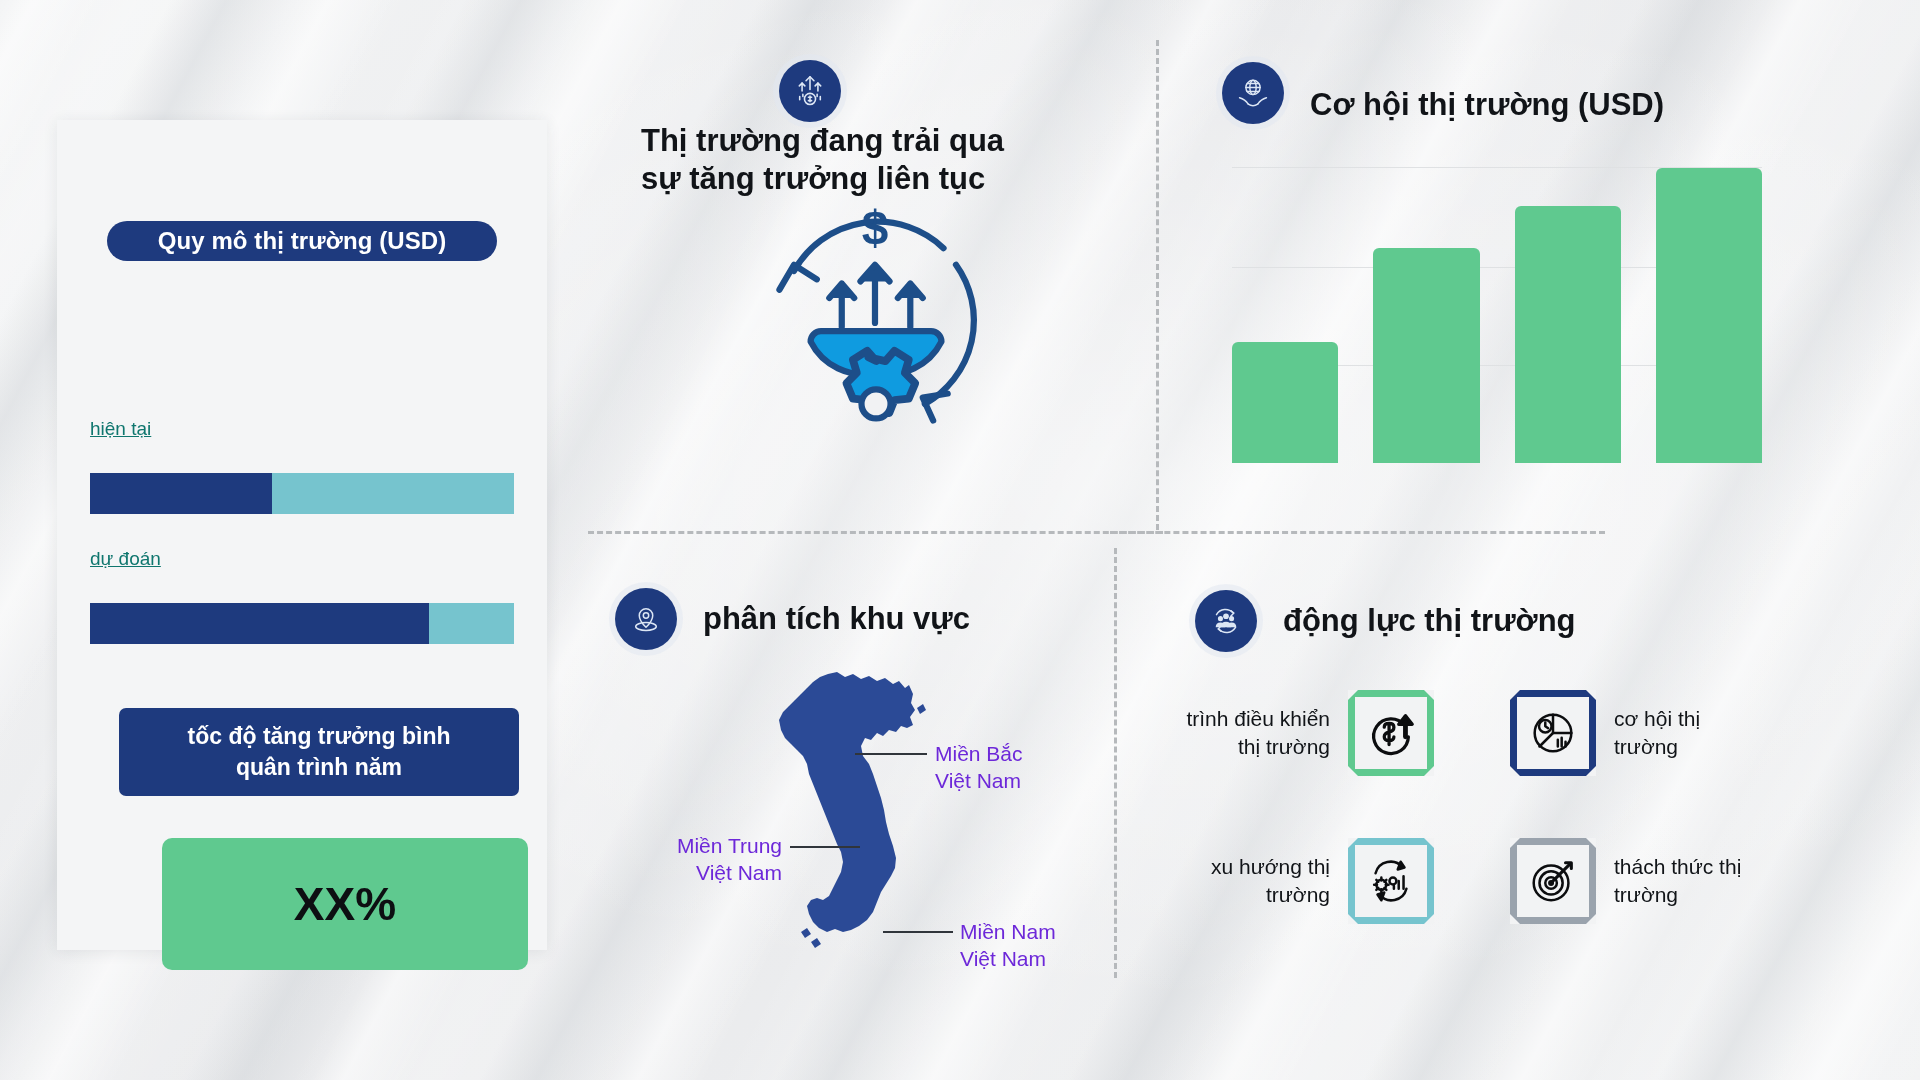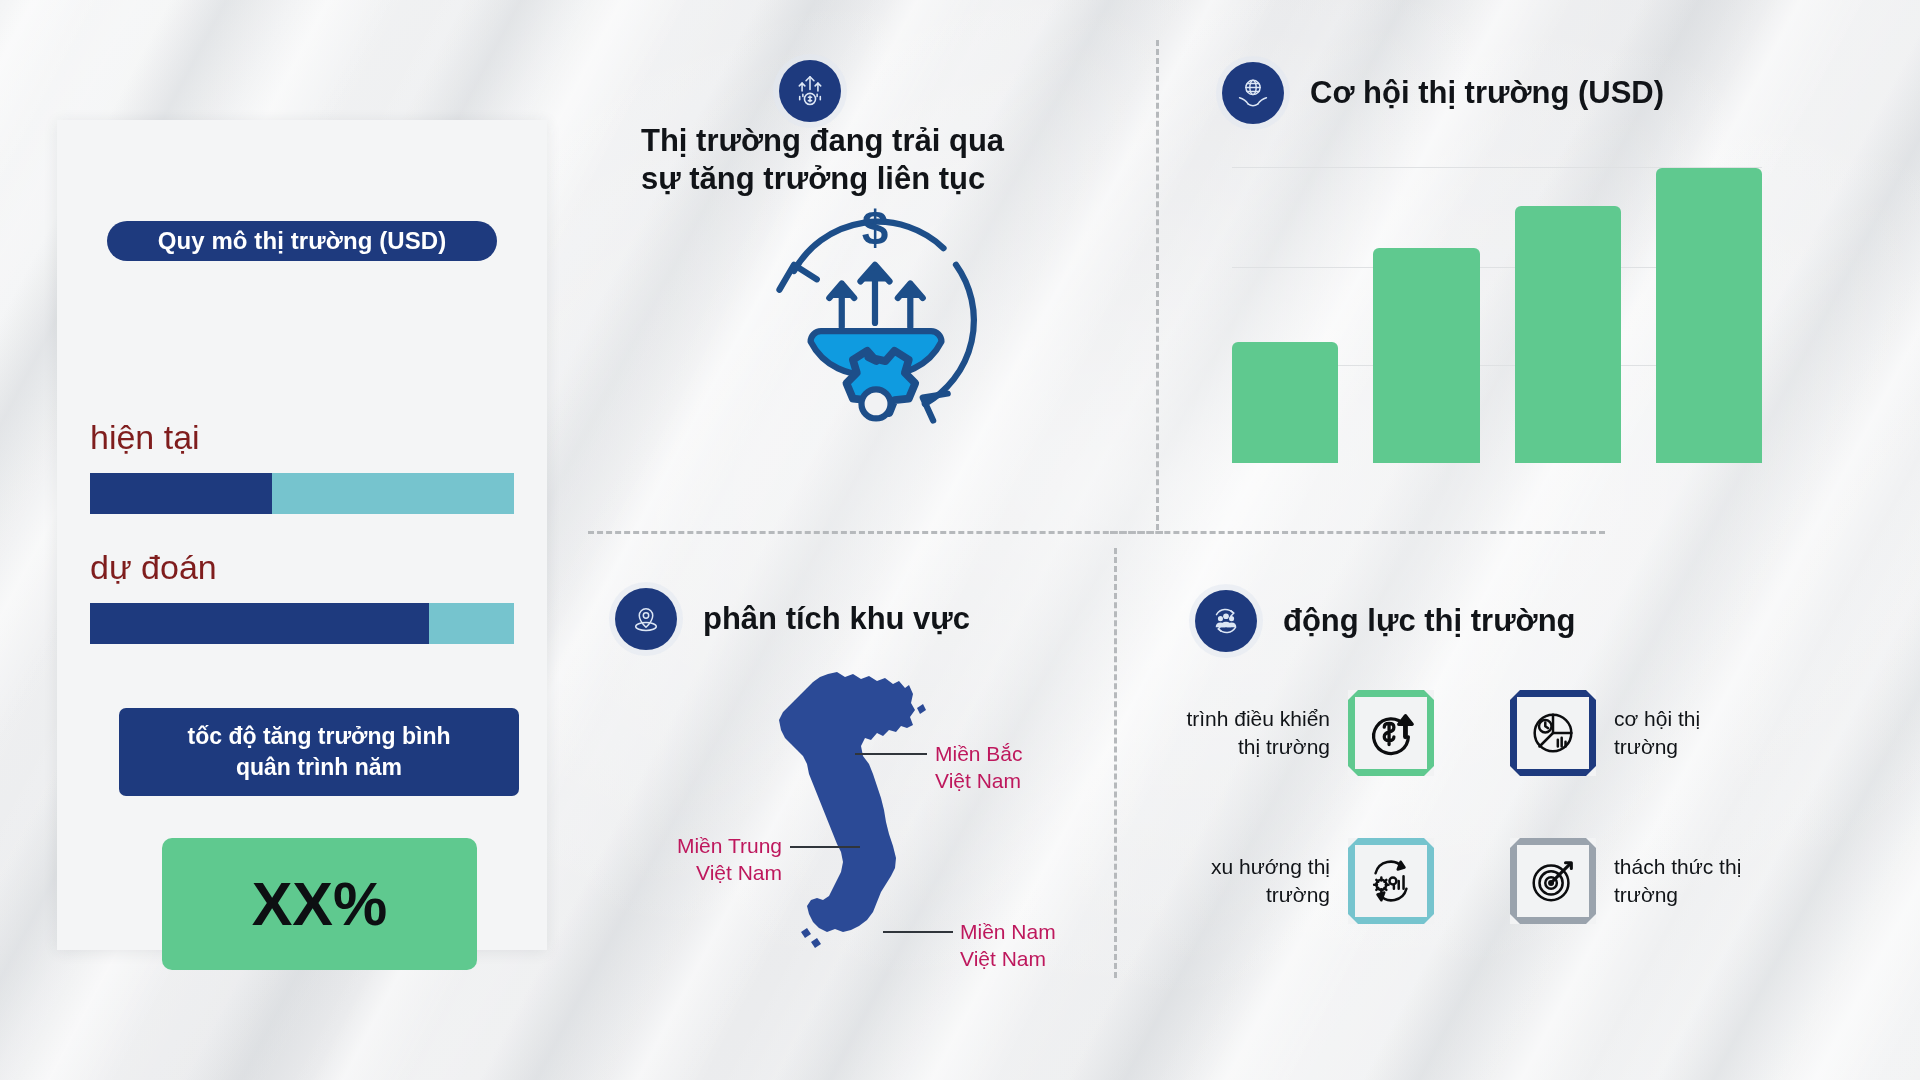--- a/index.html
+++ b/index.html
@@ -42,45 +42,45 @@
     background:#f4f5f6;
     box-shadow: 0 2px 14px rgba(40,50,70,0.09);
   }
   #market-size-pill{
     position:absolute; left:50px; top:101px; width:390px; height:40px;
     background:#1e3a7e; border-radius:26px;
     display:flex; align-items:center; justify-content:center;
     color:#fff; font-size:24px; font-weight:700; letter-spacing:0.1px;
   }
   .metric-label{
-    position:absolute; left:33px; color:#7f1d1d;
-    font-size:34px; font-weight:400;
+    position:absolute; left:33px; color:#0f766e;
+    font-size:19px; font-weight:400;text-decoration:underline;
   }
   #label-current{ top:298px; }
   #label-forecast{ top:428px; }
 
   .bar-track{
     position:absolute; left:33px; width:424px; height:41px;
     background:#76c4ce;
   }
   #track-current{ top:353px; }
   #track-forecast{ top:483px; }
   .bar-fill{ height:100%; background:#1e3a7e; }
 
   #cagr-box{
     position:absolute; left:62px; top:588px; width:400px; height:88px;
     background:#1e3a7e; border-radius:7px;
     display:flex; flex-direction:column; align-items:center; justify-content:center;
     color:#ffffff; font-size:23px; font-weight:700; line-height:1.33; text-align:center;
   }
   #cagr-value-box{
-    position:absolute; left:105px; top:718px; width:315px; height:132px;
+    position:absolute; left:105px; top:718px; width:366px; height:132px;
     background:#5fc98f; border-radius:10px;
     display:flex; align-items:center; justify-content:center;
-    color:#0d0f12; font-size:61px; font-weight:700;
+    color:#0d0f12; font-size:46px; font-weight:700;
   }
 
   
   .divider-h{
     position:absolute; height:0; border-top:3px dashed #b6b9bc;
   }
   .divider-v{
     position:absolute; width:0; border-left:3px dashed #b6b9bc;
   }
   #div-h-left { left:588px;  top:531px; width:575px; }
@@ -97,21 +97,21 @@
     box-shadow:0 0 0 6px rgba(226,232,241,0.55);
   }
   .icon-circle svg{ width:38px; height:38px; }
   .sect-title{
     margin-left:26px; color:#111418; font-weight:700; line-height:1.22;
   }
 
   #head-growth { left:615px; top:60px;flex-direction:column; }
   #head-growth .sect-title{ font-size:31px; max-width:420px; }
 
-  #head-opportunity { left:1222px; top:62px; }
+  #head-opportunity { left:1222px; top:62px;align-items:flex-end; }
   #head-opportunity .sect-title{ font-size:31px; white-space:nowrap; }
 
   #head-regional { left:615px; top:588px;justify-content:flex-end; }
   #head-regional .sect-title{ font-size:31px; white-space:nowrap; }
 
   #head-drivers { left:1195px; top:590px; }
   #head-drivers .sect-title{ font-size:31px; white-space:nowrap; }
 
   
   #growth-illus{ position:absolute; left:740px; top:190px; width:270px; height:250px; }
@@ -126,21 +126,21 @@
   }
   .bar{
     width:114px; background:#5fc98f;
     border-radius:6px 6px 0 0;
   }
 
   
   #map-area{ position:absolute; left:600px; top:660px; width:560px; height:330px; }
   #vn-map{ position:absolute; left:165px; top:10px; width:180px; height:305px; }
   .map-label{
-    position:absolute; color:#be185d; font-size:21px; line-height:1.3;
+    position:absolute; color:#6d28d9; font-size:21px; line-height:1.3;
   }
   .leader-line{ position:absolute; height:1.6px; background:#30353b; }
   #lbl-north{ left:335px; top:80px; }
   #line-north{ left:255px; top:93px; width:72px; }
   #lbl-central{ left:22px; top:172px; text-align:right; width:160px; }
   #line-central{ left:190px; top:186px; width:70px; }
   #lbl-south{ left:360px; top:258px; }
   #line-south{ left:283px; top:271px; width:70px; }
 
   

